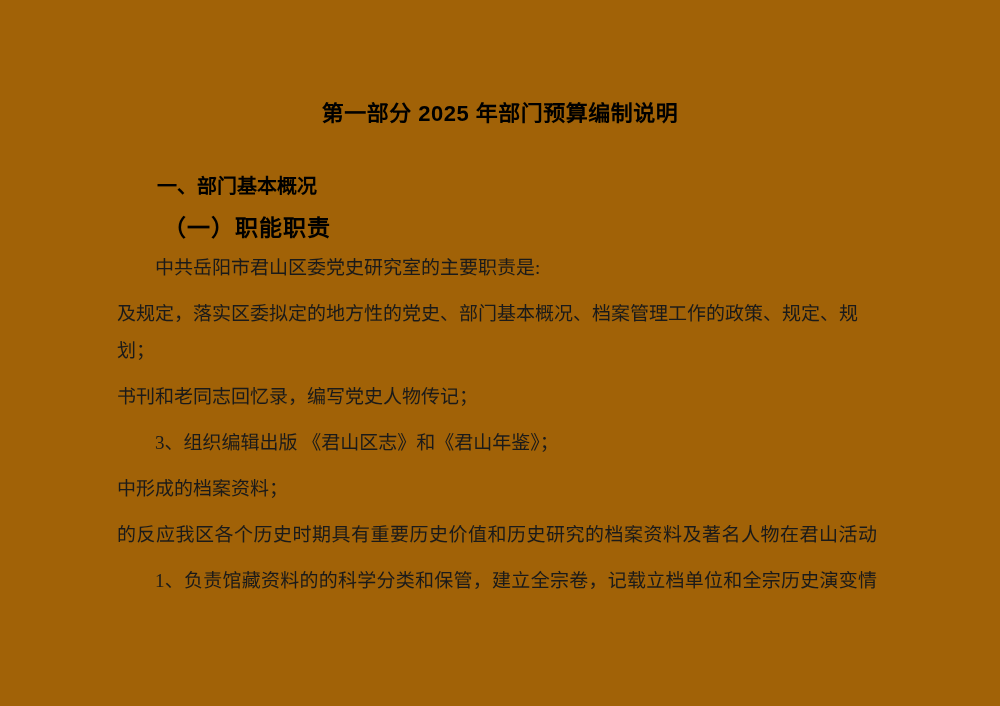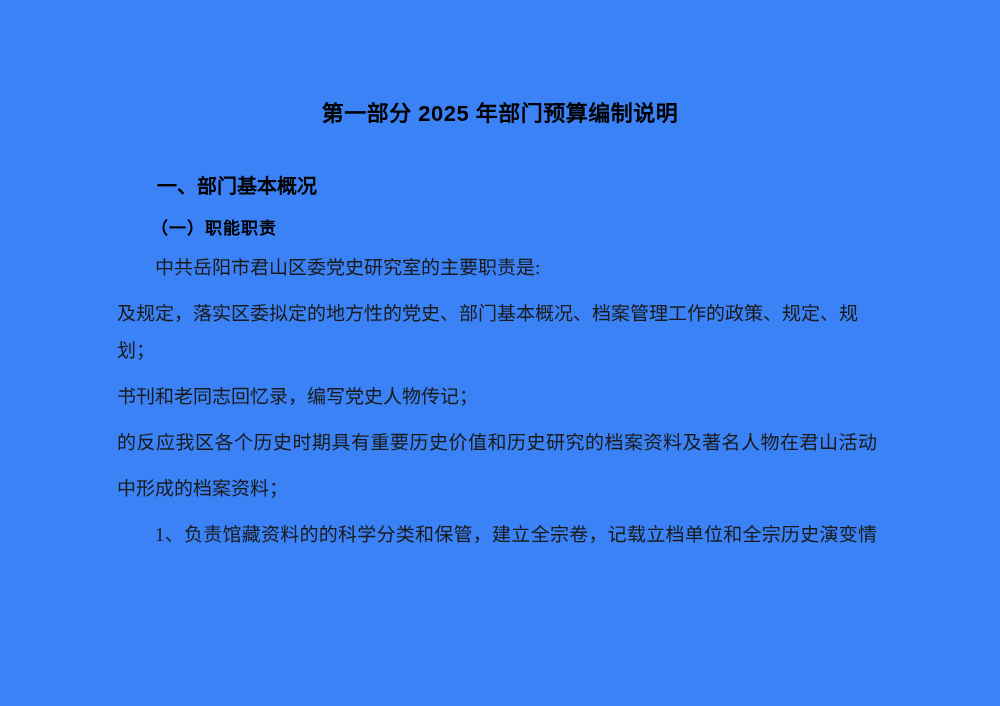--- a/index.html
+++ b/index.html
@@ -4,21 +4,21 @@
 <style>
   html, body {
     margin: 0;
     padding: 0;
     background: #ffffff;
   }
   .page {
     position: relative;
     width: 1000px;
     height: 706px;
-    background: #3b82f6;
+    background: #a16207;
     overflow: hidden;
     font-family: "Liberation Serif", "DejaVu Serif", serif;
     color: #1a1a1a;
   }
   .doc-title {
     padding-top: 100px;
     text-align: center;
     font-family: "Liberation Sans", "DejaVu Sans", sans-serif;
     font-weight: bold;
     font-size: 22px;
@@ -35,21 +35,21 @@
     font-family: Liberation Mono, monospace;
     font-weight: bold;
     font-size: 20px;
     line-height: 22px;
     color: #000000;
     text-indent: 2em;
   }
   .subsection-heading {
     margin-top: 19px;
     font-weight: bold;
-    font-size: 17px;
+    font-size: 23px;
     line-height: 22px;
     color: #000000;
     text-indent: 2em;
     letter-spacing: 1px;
   }
   .body-text {
     margin-top: 8px;
     font-size: 19px;
     line-height: 37px;
   }
@@ -78,20 +78,21 @@
   <div class="content">
 
     <div class="section-heading">一、部门基本概况</div>
 
     <div class="subsection-heading">（一）职能职责</div>
 
     <div class="body-text">
       <div class="line indent">中共岳阳市君山区委党史研究室的主要职责是:</div>
       <div class="line">及规定，落实区委拟定的地方性的党史、部门基本概况、档案管理工作的政策、规定、规划；</div>
       <div class="line">书刊和老同志回忆录，编写党史人物传记；</div>
+      <div class="line indent">3、组织编辑出版 《君山区志》和《君山年鉴》；</div>
+      <div class="line">中形成的档案资料；</div>
       <div class="line fill">的反应我区各个历史时期具有重要历史价值和历史研究的档案资料及著名人物在君山活动</div>
-      <div class="line">中形成的档案资料；</div>
       <div class="line indent fill">1、负责馆藏资料的的科学分类和保管，建立全宗卷，记载立档单位和全宗历史演变情</div>
     </div>
 
   </div>
 
 </div>
 
 </body></html>

